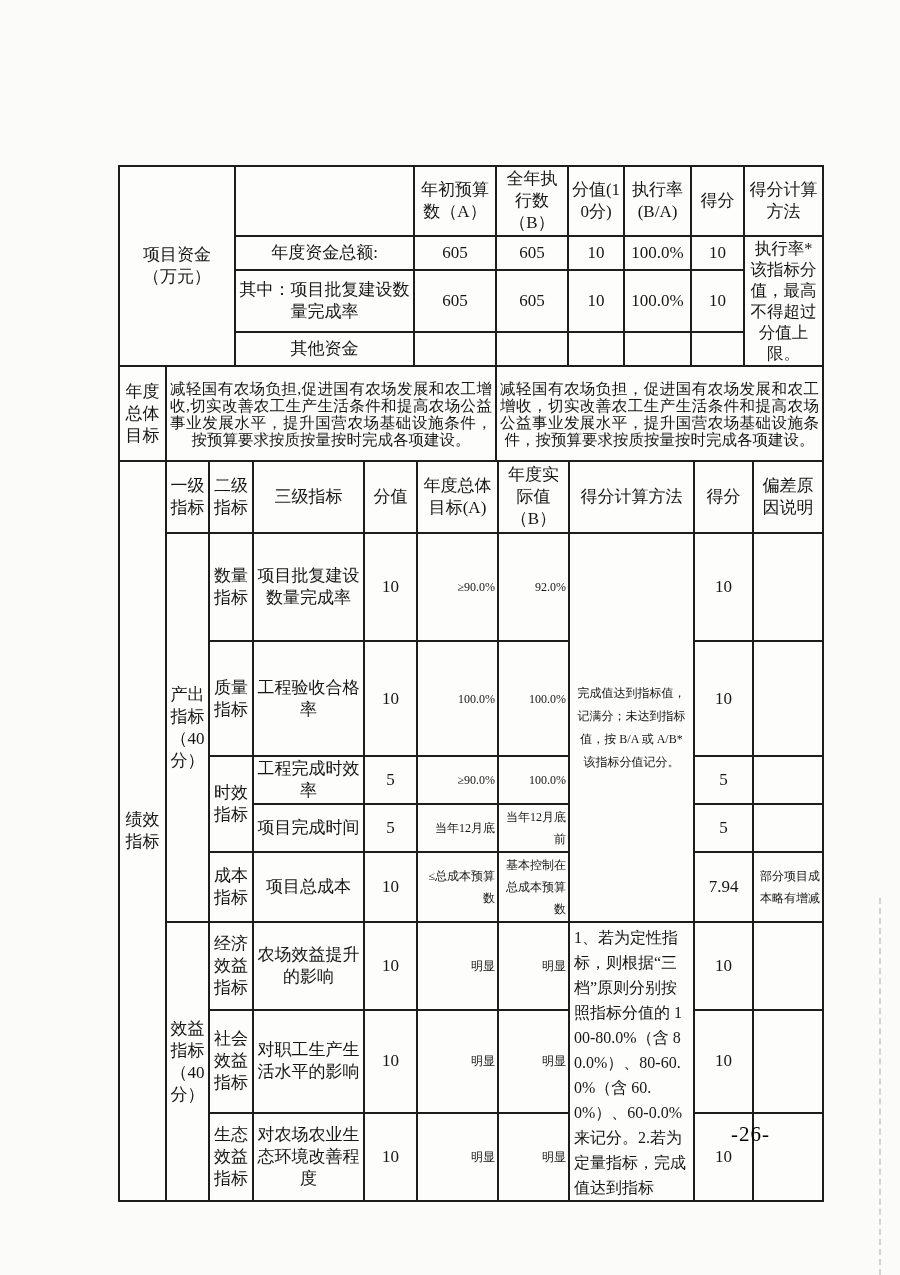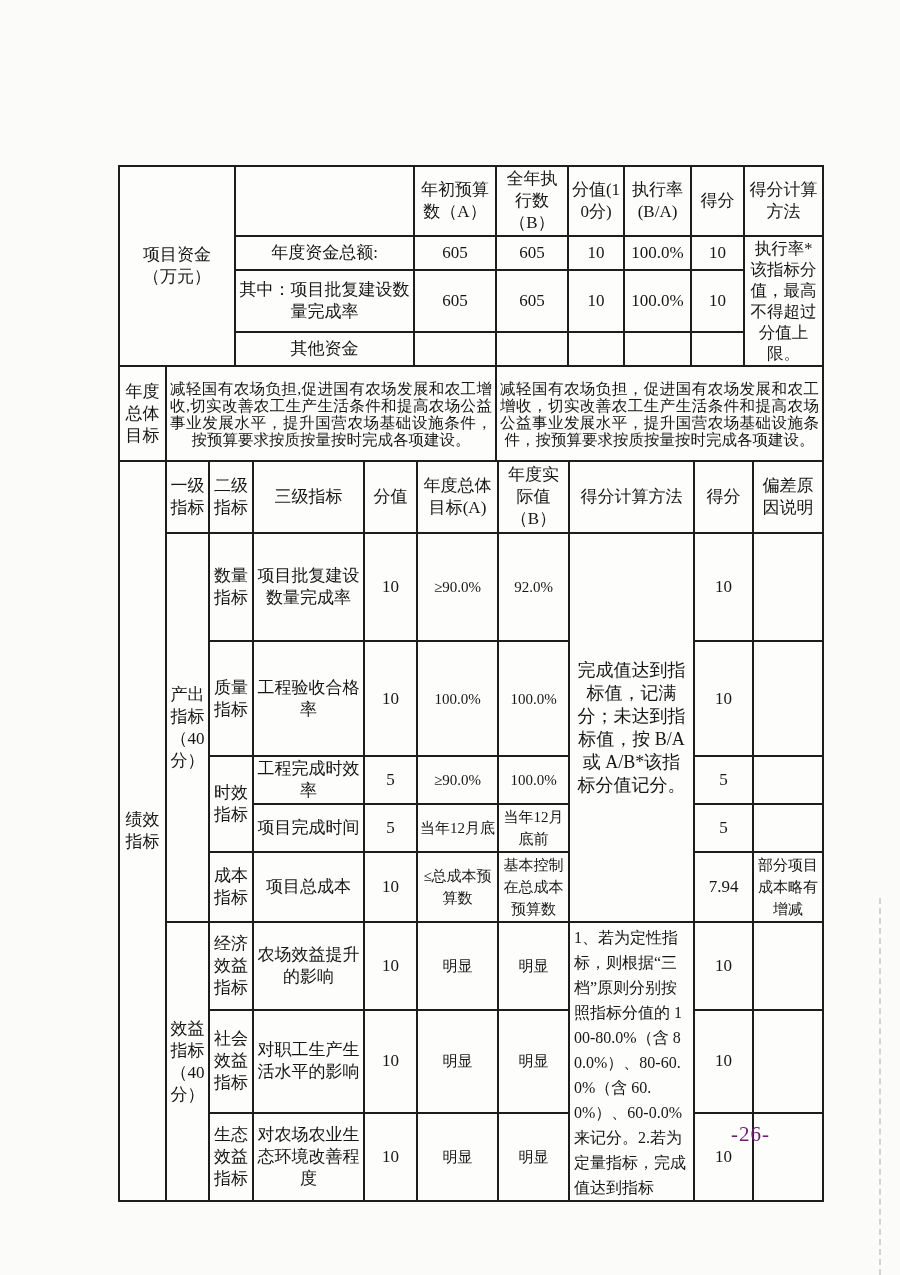--- a/index.html
+++ b/index.html
@@ -22,31 +22,31 @@
     word-break:break-all;
   }
   .w4 span { display:inline-block; width:72px; }
   .lbl  { }
   .goal {
     font-size:15.5px; line-height:17px;
     text-align:justify; text-align-last:center;
     padding:1px 3px;
   }
   .method-top { font-size:16.5px; line-height:21px; padding:1px 3px; }
-  .method-mid { font-size:18px; line-height:23px; padding:1px 5px; }
+  .method-mid { font-size:12px; line-height:23px; padding:1px 5px; }
   .method-bot {
     font-size:16px; line-height:25px;
     vertical-align:top; text-align:left;
     padding:2px 4px 0 4px;
   }
-  .fs16 { font-size:15px; }
+  .fs16 { font-size:12px;text-align:right; }
   .pagenum {
     position:absolute; left:731px; top:1122px;
     font-size:21px; letter-spacing:1px;
-    color:#701a75;
+    color:#000000;
   }
   .scan-artifact {
     position:absolute; left:879px; top:898px; height:377px; width:0;
     border-left:2px dashed #c6c6c2; opacity:.75;
   }
 </style>
 </head>
 <body>
 
 <div class="sheet">

